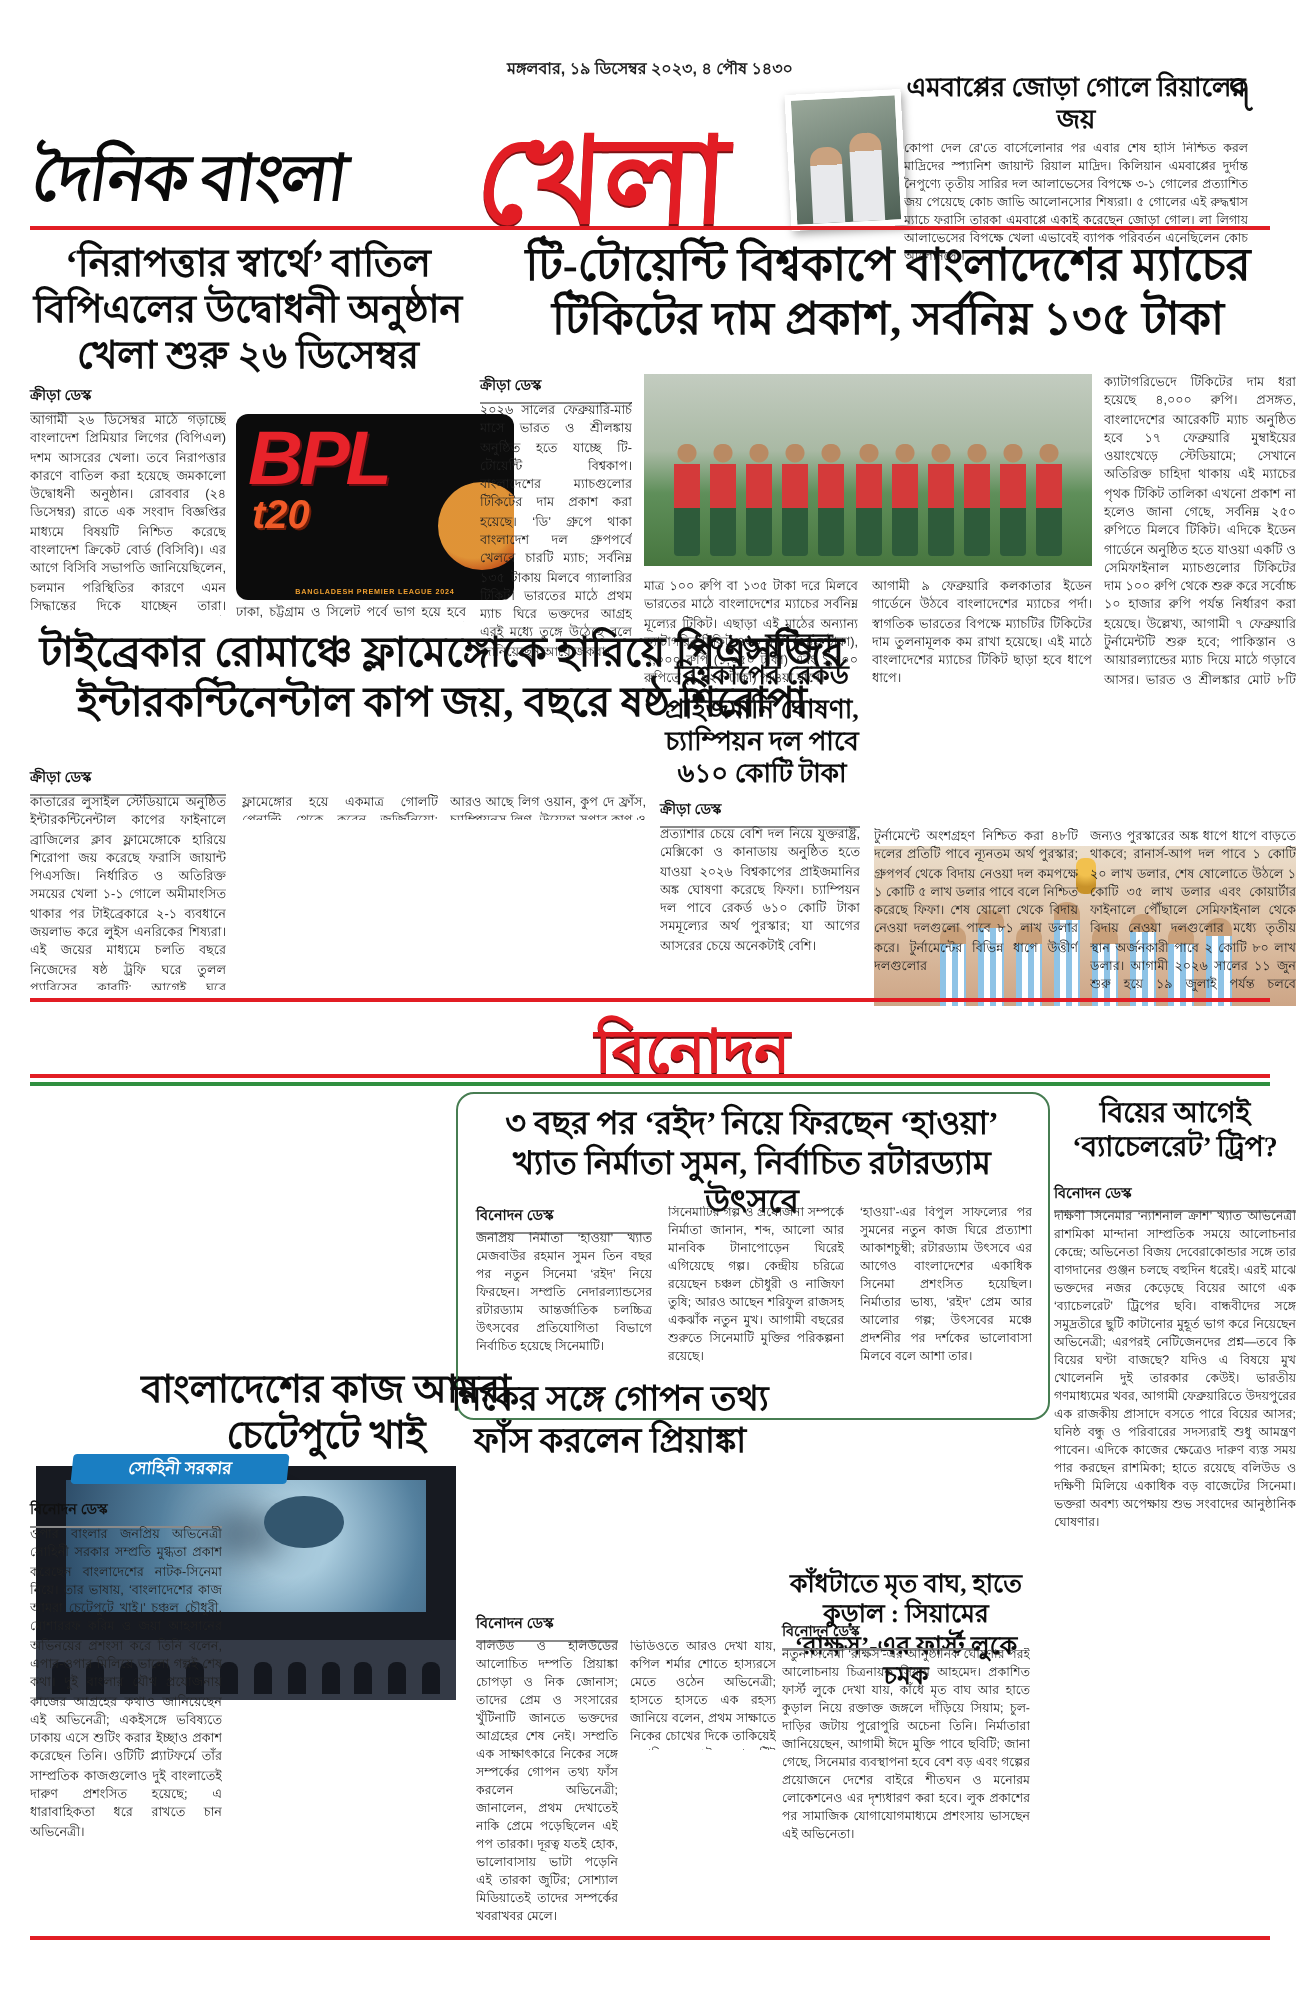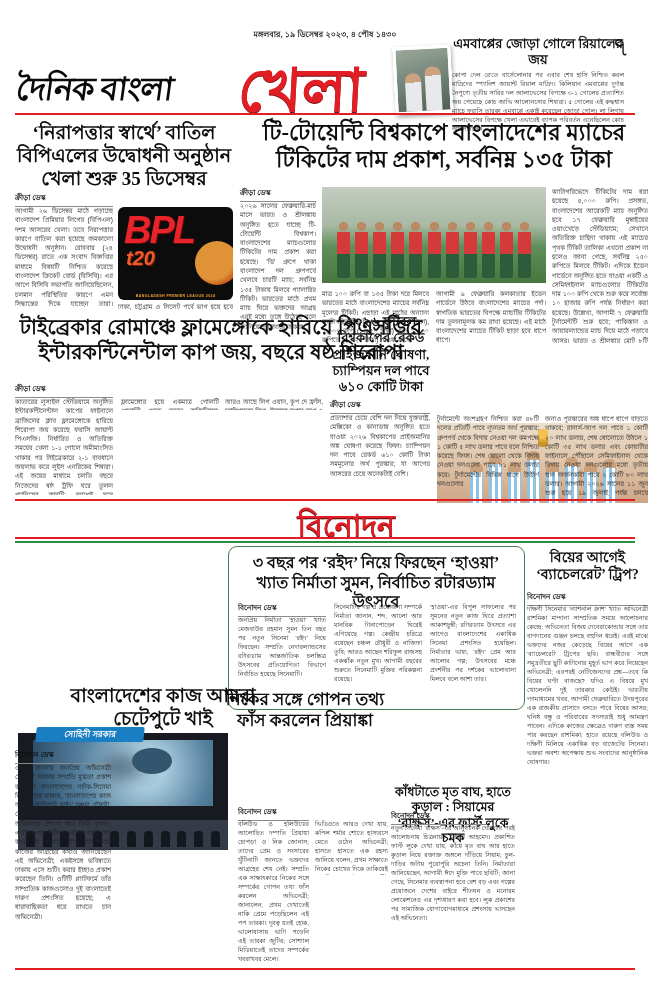--- a/index.html
+++ b/index.html
@@ -94,24 +94,24 @@
     <i class="hp-fig" style="left:28px;height:44px;"></i>
   </div>
 
   <div class="abs" style="left:452px;top:36px;width:172px;">
     <div class="hl" style="font-size:13px;">এমবাপ্পের জোড়া গোলে রিয়ালের জয়</div>
     <div class="bt" style="margin-top:3px;font-size:6.2px;height:62px;">কোপা দেল রে'তে বার্সেলোনার পর এবার শেষ হাসি নিশ্চিত করল মাদ্রিদের স্প্যানিশ জায়ান্ট রিয়াল মাদ্রিদ। কিলিয়ান এমবাপ্পের দুর্দান্ত নৈপুণ্যে তৃতীয় সারির দল আলাভেসের বিপক্ষে ৩-১ গোলের প্রত্যাশিত জয় পেয়েছে কোচ জাভি আলোনসোর শিষ্যরা। ৫ গোলের এই রুদ্ধশ্বাস ম্যাচে ফরাসি তারকা এমবাপ্পে একাই করেছেন জোড়া গোল। লা লিগায় আলাভেসের বিপক্ষে খেলা এভাবেই ব্যাপক পরিবর্তন এনেছিলেন কোচ আলোনসো।</div>
   </div>
 
   <div class="abs rule" style="left:15px;top:113px;width:620px;height:2.2px;"></div>
 
-  <div class="abs hl" style="left:15px;top:121px;width:218px;font-size:19px;">‘নিরাপত্তার স্বার্থে’ বাতিল বিপিএলের উদ্বোধনী অনুষ্ঠান খেলা শুরু 35 ডিসেম্বর</div>
+  <div class="abs hl" style="left:15px;top:121px;width:218px;font-size:19px;">‘নিরাপত্তার স্বার্থে’ বাতিল বিপিএলের উদ্বোধনী অনুষ্ঠান খেলা শুরু ২৬ ডিসেম্বর</div>
   <div class="abs byl" style="left:15px;top:192px;width:98px;">ক্রীড়া ডেস্ক</div>
   <div class="abs bt" style="left:15px;top:206px;width:98px;height:102px;">আগামী ২৬ ডিসেম্বর মাঠে গড়াচ্ছে বাংলাদেশ প্রিমিয়ার লিগের (বিপিএল) দশম আসরের খেলা। তবে নিরাপত্তার কারণে বাতিল করা হয়েছে জমকালো উদ্বোধনী অনুষ্ঠান। রোববার (২৪ ডিসেম্বর) রাতে এক সংবাদ বিজ্ঞপ্তির মাধ্যমে বিষয়টি নিশ্চিত করেছে বাংলাদেশ ক্রিকেট বোর্ড (বিসিবি)। এর আগে বিসিবি সভাপতি জানিয়েছিলেন, চলমান পরিস্থিতির কারণে এমন সিদ্ধান্তের দিকে যাচ্ছেন তারা। বিপিএলে এবারও অংশ নিচ্ছে সাতটি ফ্র্যাঞ্চাইজি দল; সূচি অনুযায়ী ঢাকার শের-ই-বাংলা স্টেডিয়ামে প্রথম দিনে মাঠে নামবে চার দল।</div>
-  <div class="abs photo bpl" style="left:118px;top:207px;width:115px;height:93px;">
+  <div class="abs photo bpl" style="left:118px;top:207px;width:115px;height:93px;padding-left:24px;">
     <span class="bpl-main">BPL</span>
     <span class="bpl-t20">t20</span>
     <i class="bpl-tiger"></i>
     <span class="bpl-foot">BANGLADESH PREMIER LEAGUE 2024</span>
   </div>
   <div class="abs bt" style="left:118px;top:302px;width:115px;height:9px;">ঢাকা, চট্টগ্রাম ও সিলেট পর্বে ভাগ হয়ে হবে এবারের আসরের খেলা; ফেব্রুয়ারিতে পর্দা নামবে টুর্নামেন্টের।</div>
 
   <div class="abs hl" style="left:240px;top:119px;width:408px;font-size:22.5px;">টি-টোয়েন্টি বিশ্বকাপে বাংলাদেশের ম্যাচের টিকিটের দাম প্রকাশ, সর্বনিম্ন ১৩৫ টাকা</div>
   <div class="abs byl" style="left:240px;top:187px;width:76px;">ক্রীড়া ডেস্ক</div>
   <div class="abs bt" style="left:240px;top:201px;width:76px;height:142px;">২০২৬ সালের ফেব্রুয়ারি-মার্চ মাসে ভারত ও শ্রীলঙ্কায় অনুষ্ঠিত হতে যাচ্ছে টি-টোয়েন্টি বিশ্বকাপ। বাংলাদেশের ম্যাচগুলোর টিকিটের দাম প্রকাশ করা হয়েছে। ‘ডি’ গ্রুপে থাকা বাংলাদেশ দল গ্রুপপর্বে খেলবে চারটি ম্যাচ; সর্বনিম্ন ১৩৫ টাকায় মিলবে গ্যালারির টিকিট। ভারতের মাঠে প্রথম ম্যাচ ঘিরে ভক্তদের আগ্রহ এরই মধ্যে তুঙ্গে উঠেছে বলে জানিয়েছেন আয়োজকরা।</div>

